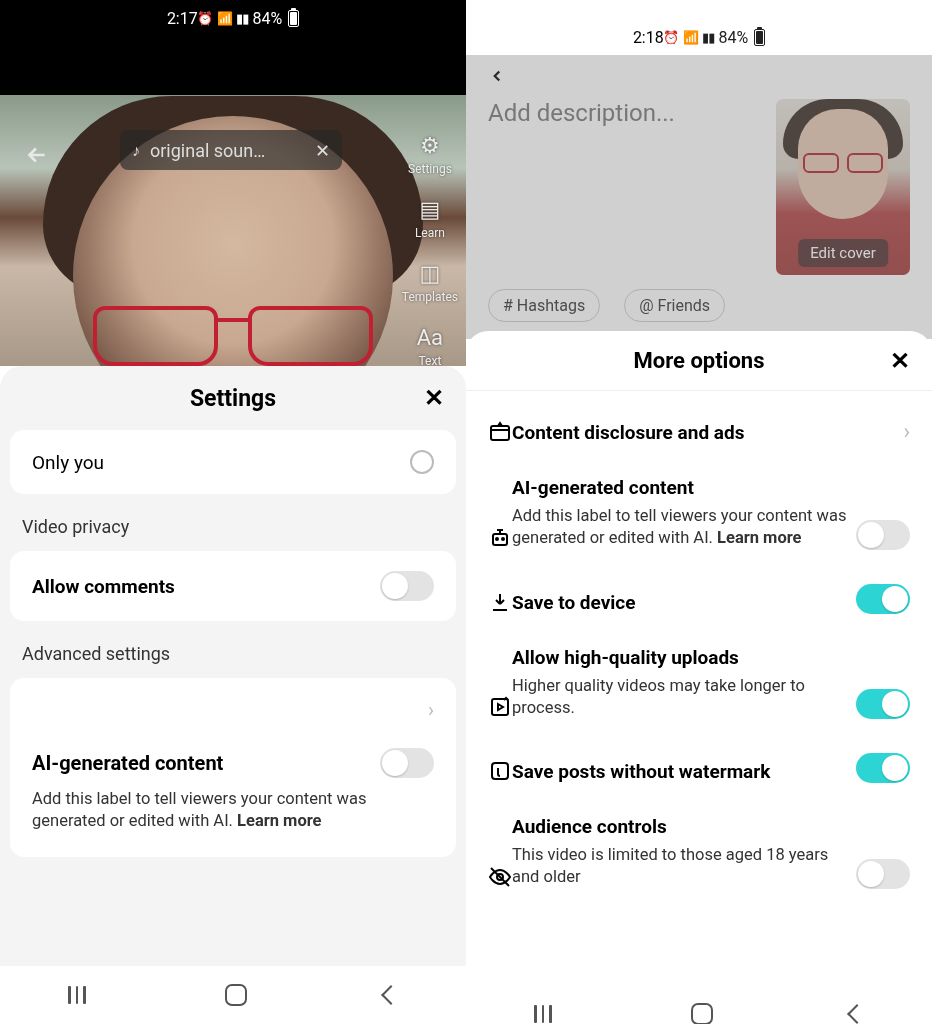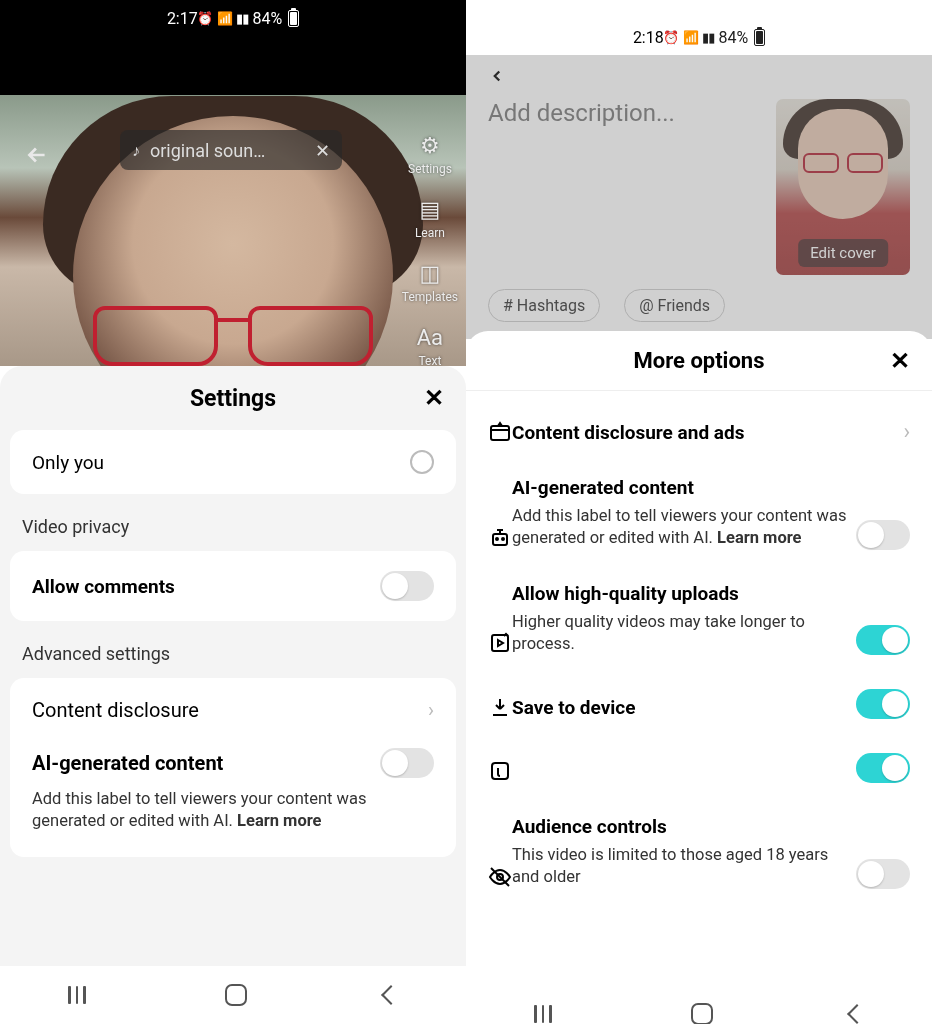--- a/index.html
+++ b/index.html
@@ -173,21 +173,20 @@
           <span class="label bold">Allow comments</span>
           <span class="toggle">
               <span class="knob"></span>
             </span>
         </div>
       </div>
 
       <div class="section-label">Advanced settings</div>
       <div class="adv-card">
         <div class="adv-row">
-          <span class="label">Content disclosure</span>
           <span class="chev">›</span>
         </div>
 
         <div class="adv-row" style="margin-top:26px;">
           <span class="label" style="font-weight:700;">AI-generated content</span>
           <span class="toggle">
               <span class="knob"></span>
             </span>
         </div>
         <div class="desc"><span>Add this label to tell viewers your content was generated or edited with AI. </span><span class="learn">Learn more</span></div>
@@ -280,59 +279,60 @@
           <div class="right-ctrl">
               <div class="toggle">
                 <span class="knob"></span>
               </div>
             </div>
         </div>
 
         <div class="opt">
           <div class="ic">
             <svg width="24" height="24" viewBox="0 0 24 24" fill="none" stroke="#000" stroke-width="2">
+                <path d="M12 4v10m0 0l-4-4m4 4l4-4M5 20h14"></path>
+              </svg>
+          </div>
+          <div class="content">
+              <div class="title">Save to device</div>
+            </div>
+          <div class="right-ctrl">
+              <div class="toggle on">
+                <span class="knob"></span>
+              </div>
+            </div>
+        </div>
+
+        <div class="opt">
+          <div class="ic">
+            <svg width="24" height="24" viewBox="0 0 24 24" fill="none" stroke="#000" stroke-width="2">
                 <rect x="4" y="4" width="16" height="16" rx="2"></rect>
                 <path d="M10 9l5 3-5 3zM16 5l2-2 2 2"></path>
               </svg>
           </div>
           <div class="content">
             <div class="title">Allow high-quality uploads</div>
             <div class="sub">Higher quality videos may take longer to process.</div>
           </div>
           <div class="right-ctrl">
               <div class="toggle on">
                 <span class="knob"></span>
               </div>
             </div>
         </div>
 
         <div class="opt">
           <div class="ic">
             <svg width="24" height="24" viewBox="0 0 24 24" fill="none" stroke="#000" stroke-width="2">
-                <path d="M12 4v10m0 0l-4-4m4 4l4-4M5 20h14"></path>
-              </svg>
-          </div>
-          <div class="content">
-              <div class="title">Save to device</div>
-            </div>
-          <div class="right-ctrl">
-              <div class="toggle on">
-                <span class="knob"></span>
-              </div>
-            </div>
-        </div>
-
-        <div class="opt">
-          <div class="ic">
-            <svg width="24" height="24" viewBox="0 0 24 24" fill="none" stroke="#000" stroke-width="2">
                 <rect x="4" y="4" width="16" height="16" rx="3"></rect>
                 <path d="M10 9v6a2 2 0 0 0 2 2"></path>
               </svg>
           </div>
           <div class="content">
+            <div class="title">Save posts without watermark</div>
           </div>
           <div class="right-ctrl">
               <div class="toggle on">
                 <span class="knob"></span>
               </div>
             </div>
         </div>
 
         <div class="opt">
           <div class="ic">

